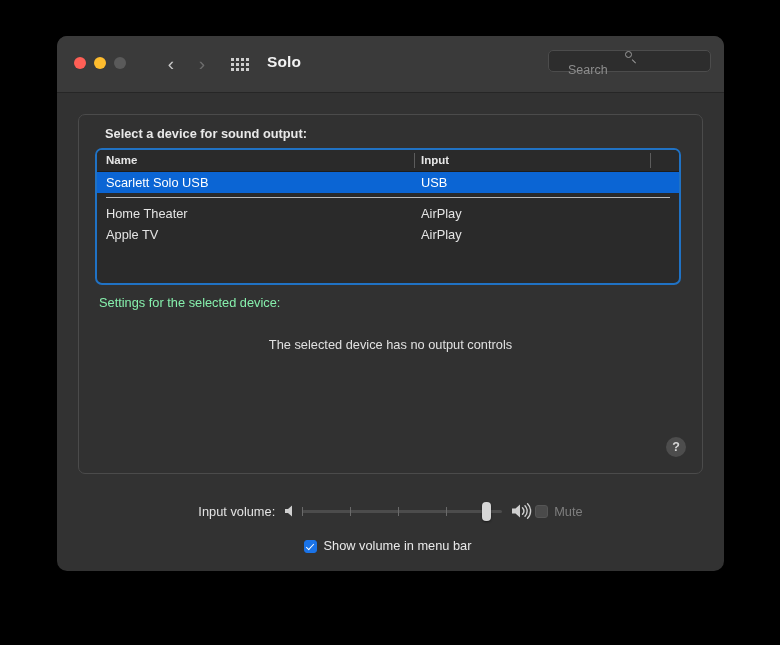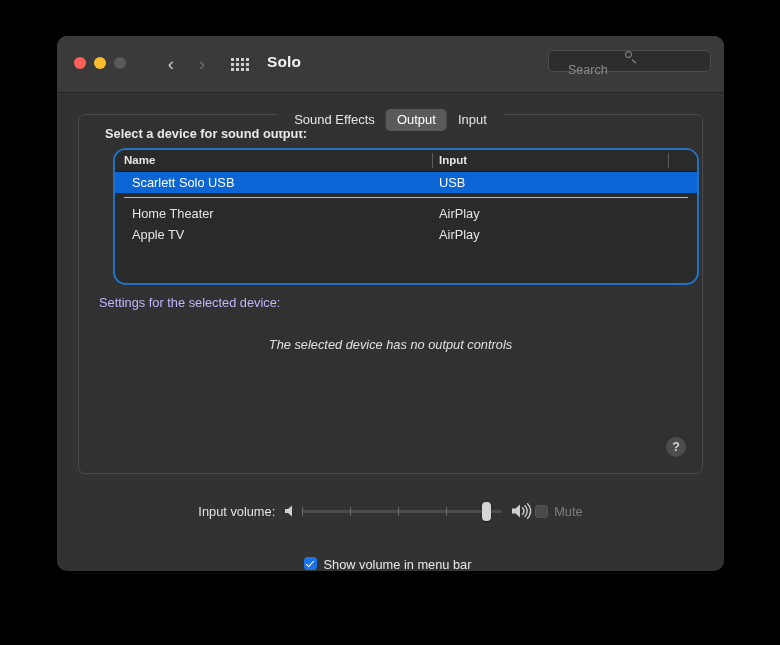--- a/index.html
+++ b/index.html
@@ -200,26 +200,26 @@
     top: 11px;
     font-size: 12.8px;
     font-weight: bold;
     color: #e9e9e9;
     margin-left: 6px;
   }
 
   
   .table {
     position: absolute;
-    left: 34px;
+    left: 16px;
     top: 33px;
     width: 586px;
     height: 137px;
     border: 2px solid #2072c4;
-    border-radius: 13px;
+    border-radius: 7px;
     background: #2a2a2a;
     box-sizing: border-box;
     overflow: hidden;
   }
   .thead {
     position: relative;
     height: 21px;
     background: #2a2a2a;
     border-bottom: 1px solid #1d1d1d;
   }
@@ -248,21 +248,20 @@
     height: 21px;
     display: flex;
     align-items: center;
   }
   .trow.selected { background: #0b65d4; }
   .cell-name {
     position: absolute;
     left: 9px;
     font-size: 12.8px;
     color: #e4e4e4;
-    margin-left: 8px;
   }
   .cell-type {
     position: absolute;
     left: 324px;
     font-size: 12.8px;
     color: #e4e4e4;
   }
   .trow.selected .cell-name,
   .trow.selected .cell-type { color: #ffffff; }
 
@@ -278,32 +277,31 @@
     top: 4px;
     height: 1px;
     background: #b9b9b9;
   }
 
   .lbl-settings {
     position: absolute;
     left: 20px;
     top: 180px;
     font-size: 12.8px;
-    color: #c4b5fd;
+    color: #86efac;
   }
 
   .no-controls {
     position: absolute;
     left: 0;
     right: 0;
     top: 222px;
     text-align: center;
     font-size: 12.8px;
     color: #e0e0e0;
-    font-style: italic;
   }
 
   .help-btn {
     position: absolute;
     right: 16px;
     bottom: 16px;
     width: 20px;
     height: 20px;
     border-radius: 50%;
     background: #4d4d4d;
@@ -416,23 +414,22 @@
   }
 
   
   .show-row {
     position: absolute;
     left: 0;
     right: 6px;
     top: 497px;
     height: 20px;
     display: flex;
-    align-items: flex-start;
+    align-items: flex-end;
     justify-content: center;
-    margin-top: 24px;
   }
   .show-label {
     font-size: 12.8px;
     color: #e9e9e9;
     margin-left: 7px;
   }
 </style>
 </head>
 <body>
 
@@ -468,25 +465,20 @@
       <div class="win-title">Solo</div>
 
       <div class="search-box">
         <span class="search-icon"></span>
         <input class="search-input" type="text" placeholder="Search" style="">
       </div>
     </div>
 
     <div class="tabs-wrap">
       <div class="tab-rule"></div>
-      <div class="tabs">
-        <div class="tab">Sound Effects</div>
-        <div class="tab active">Output</div>
-        <div class="tab">Input</div>
-      </div>
     </div>
 
     <div class="card">
 
       <div class="lbl-select">Select a device for sound output:</div>
 
       <div class="table">
         <div class="thead">
           <div class="th th-name">Name</div>
           <div class="th th-type">Input</div>

